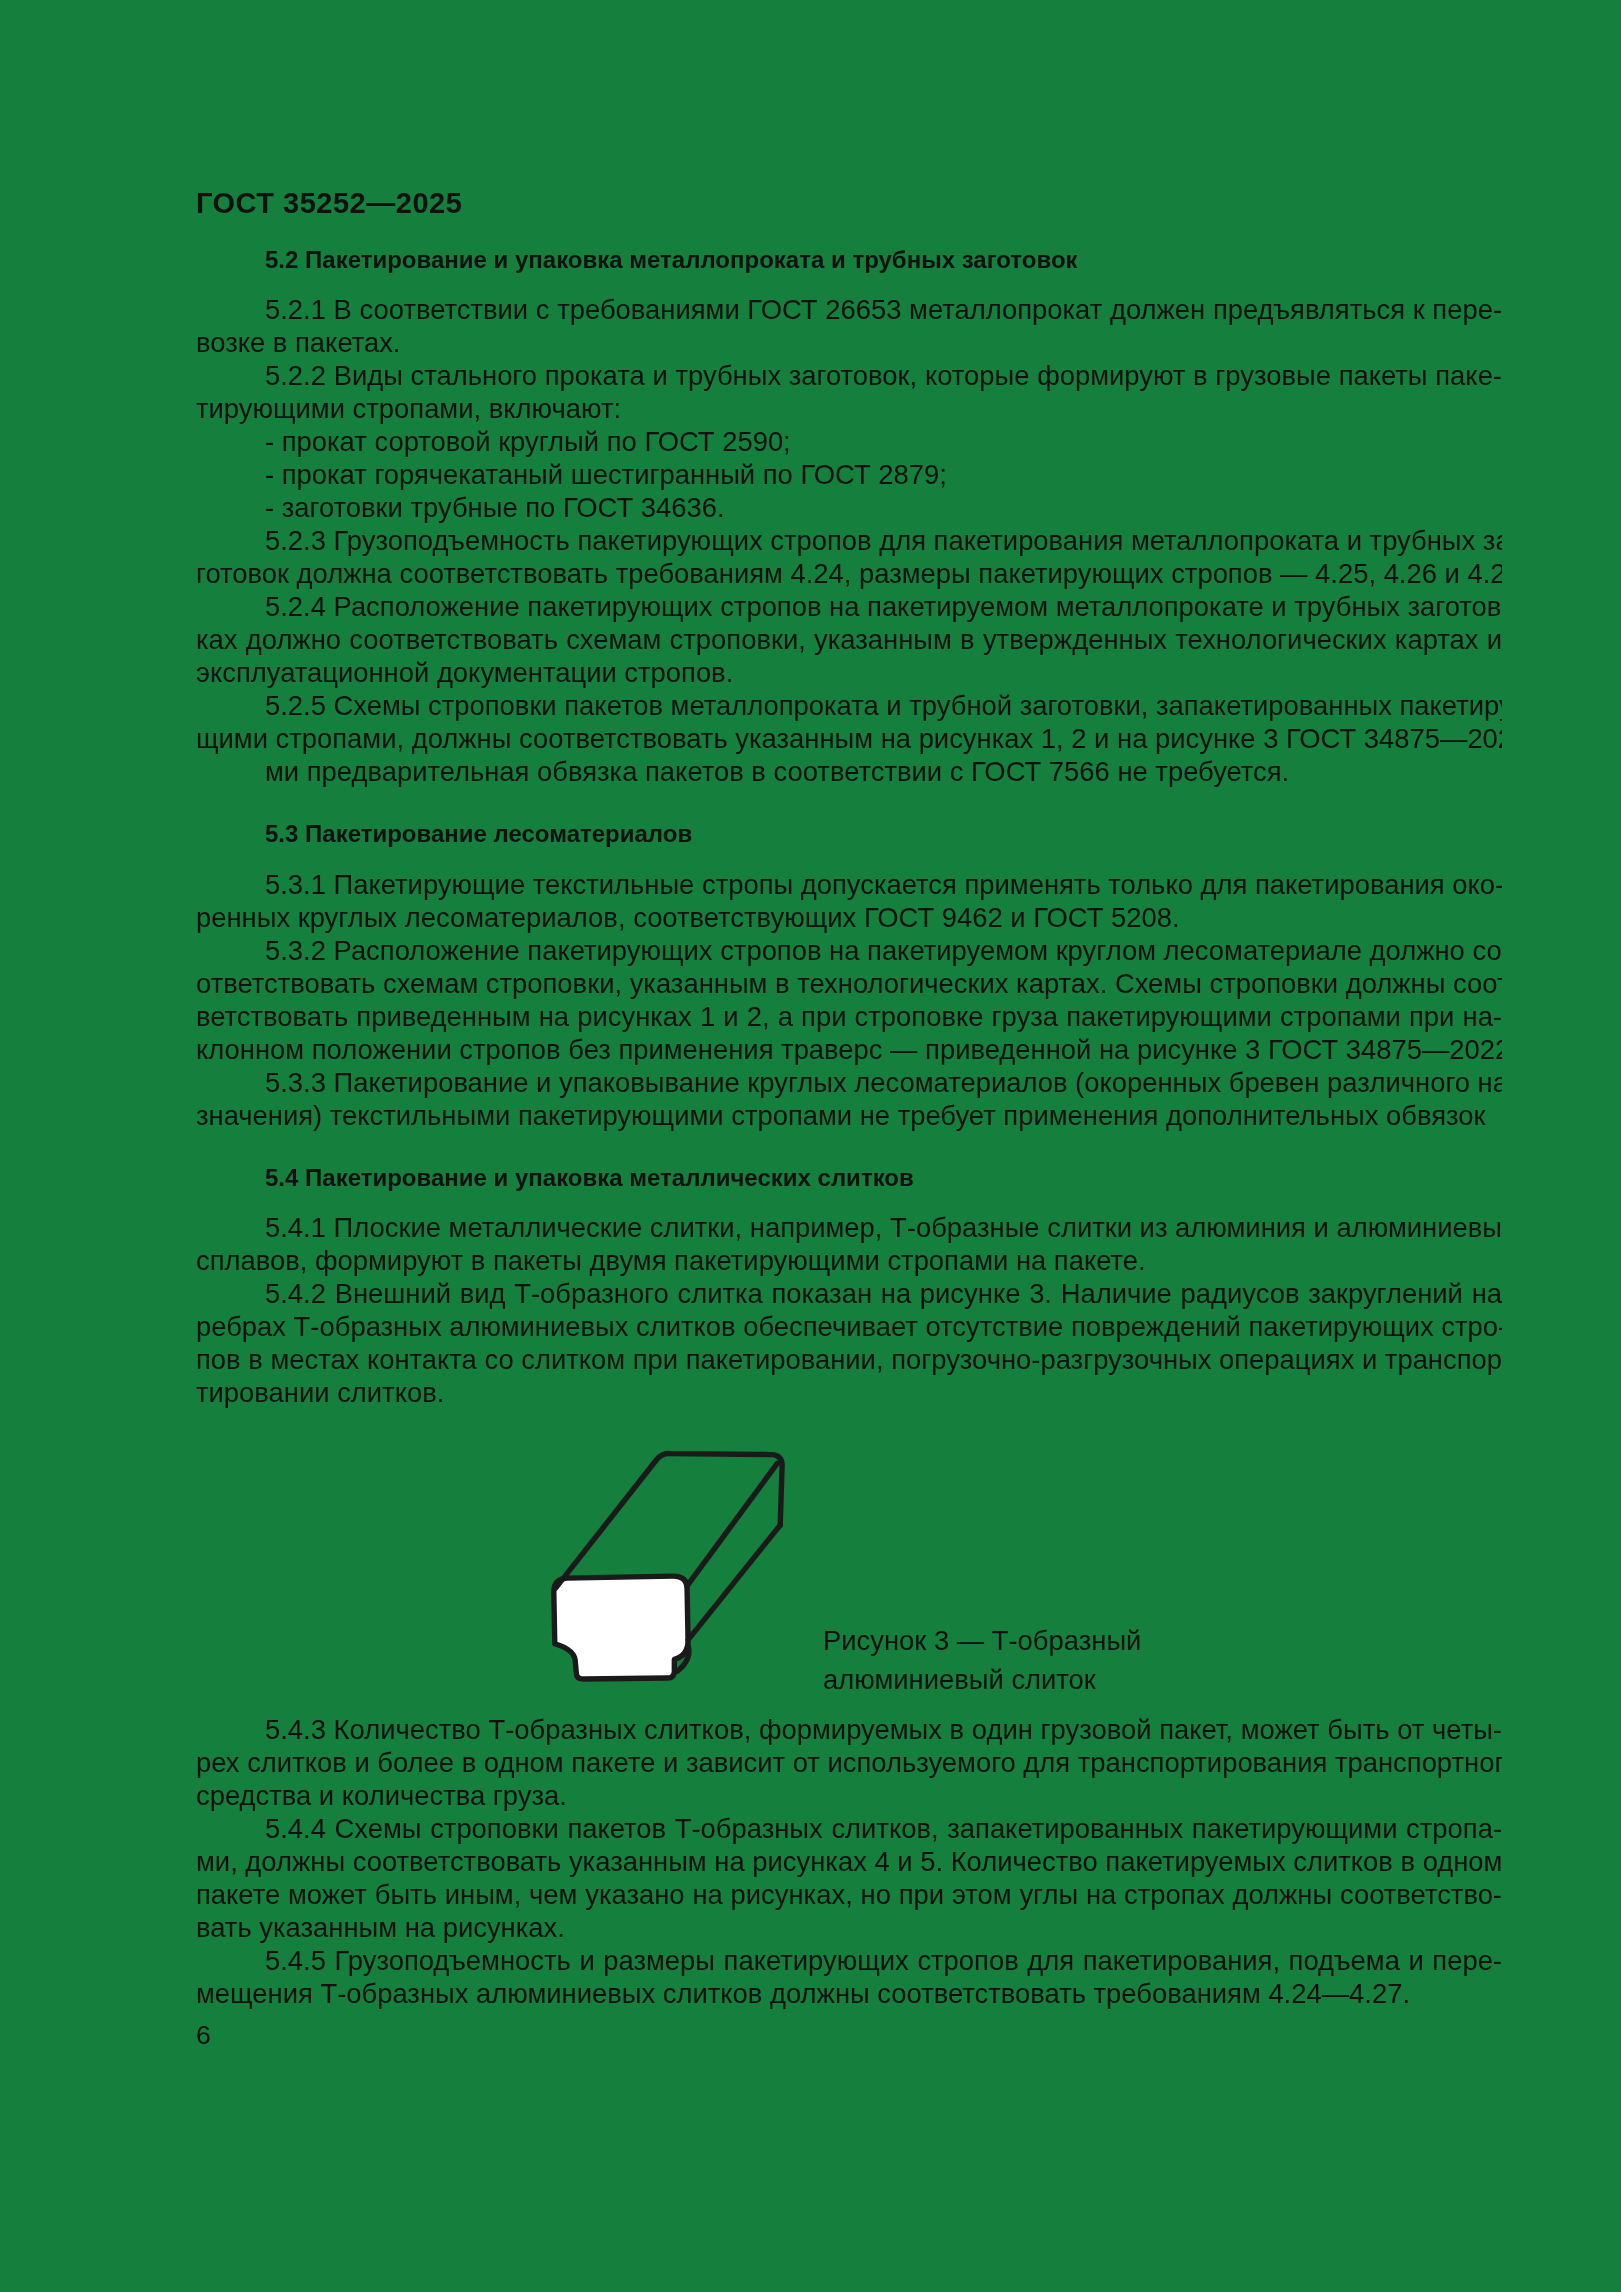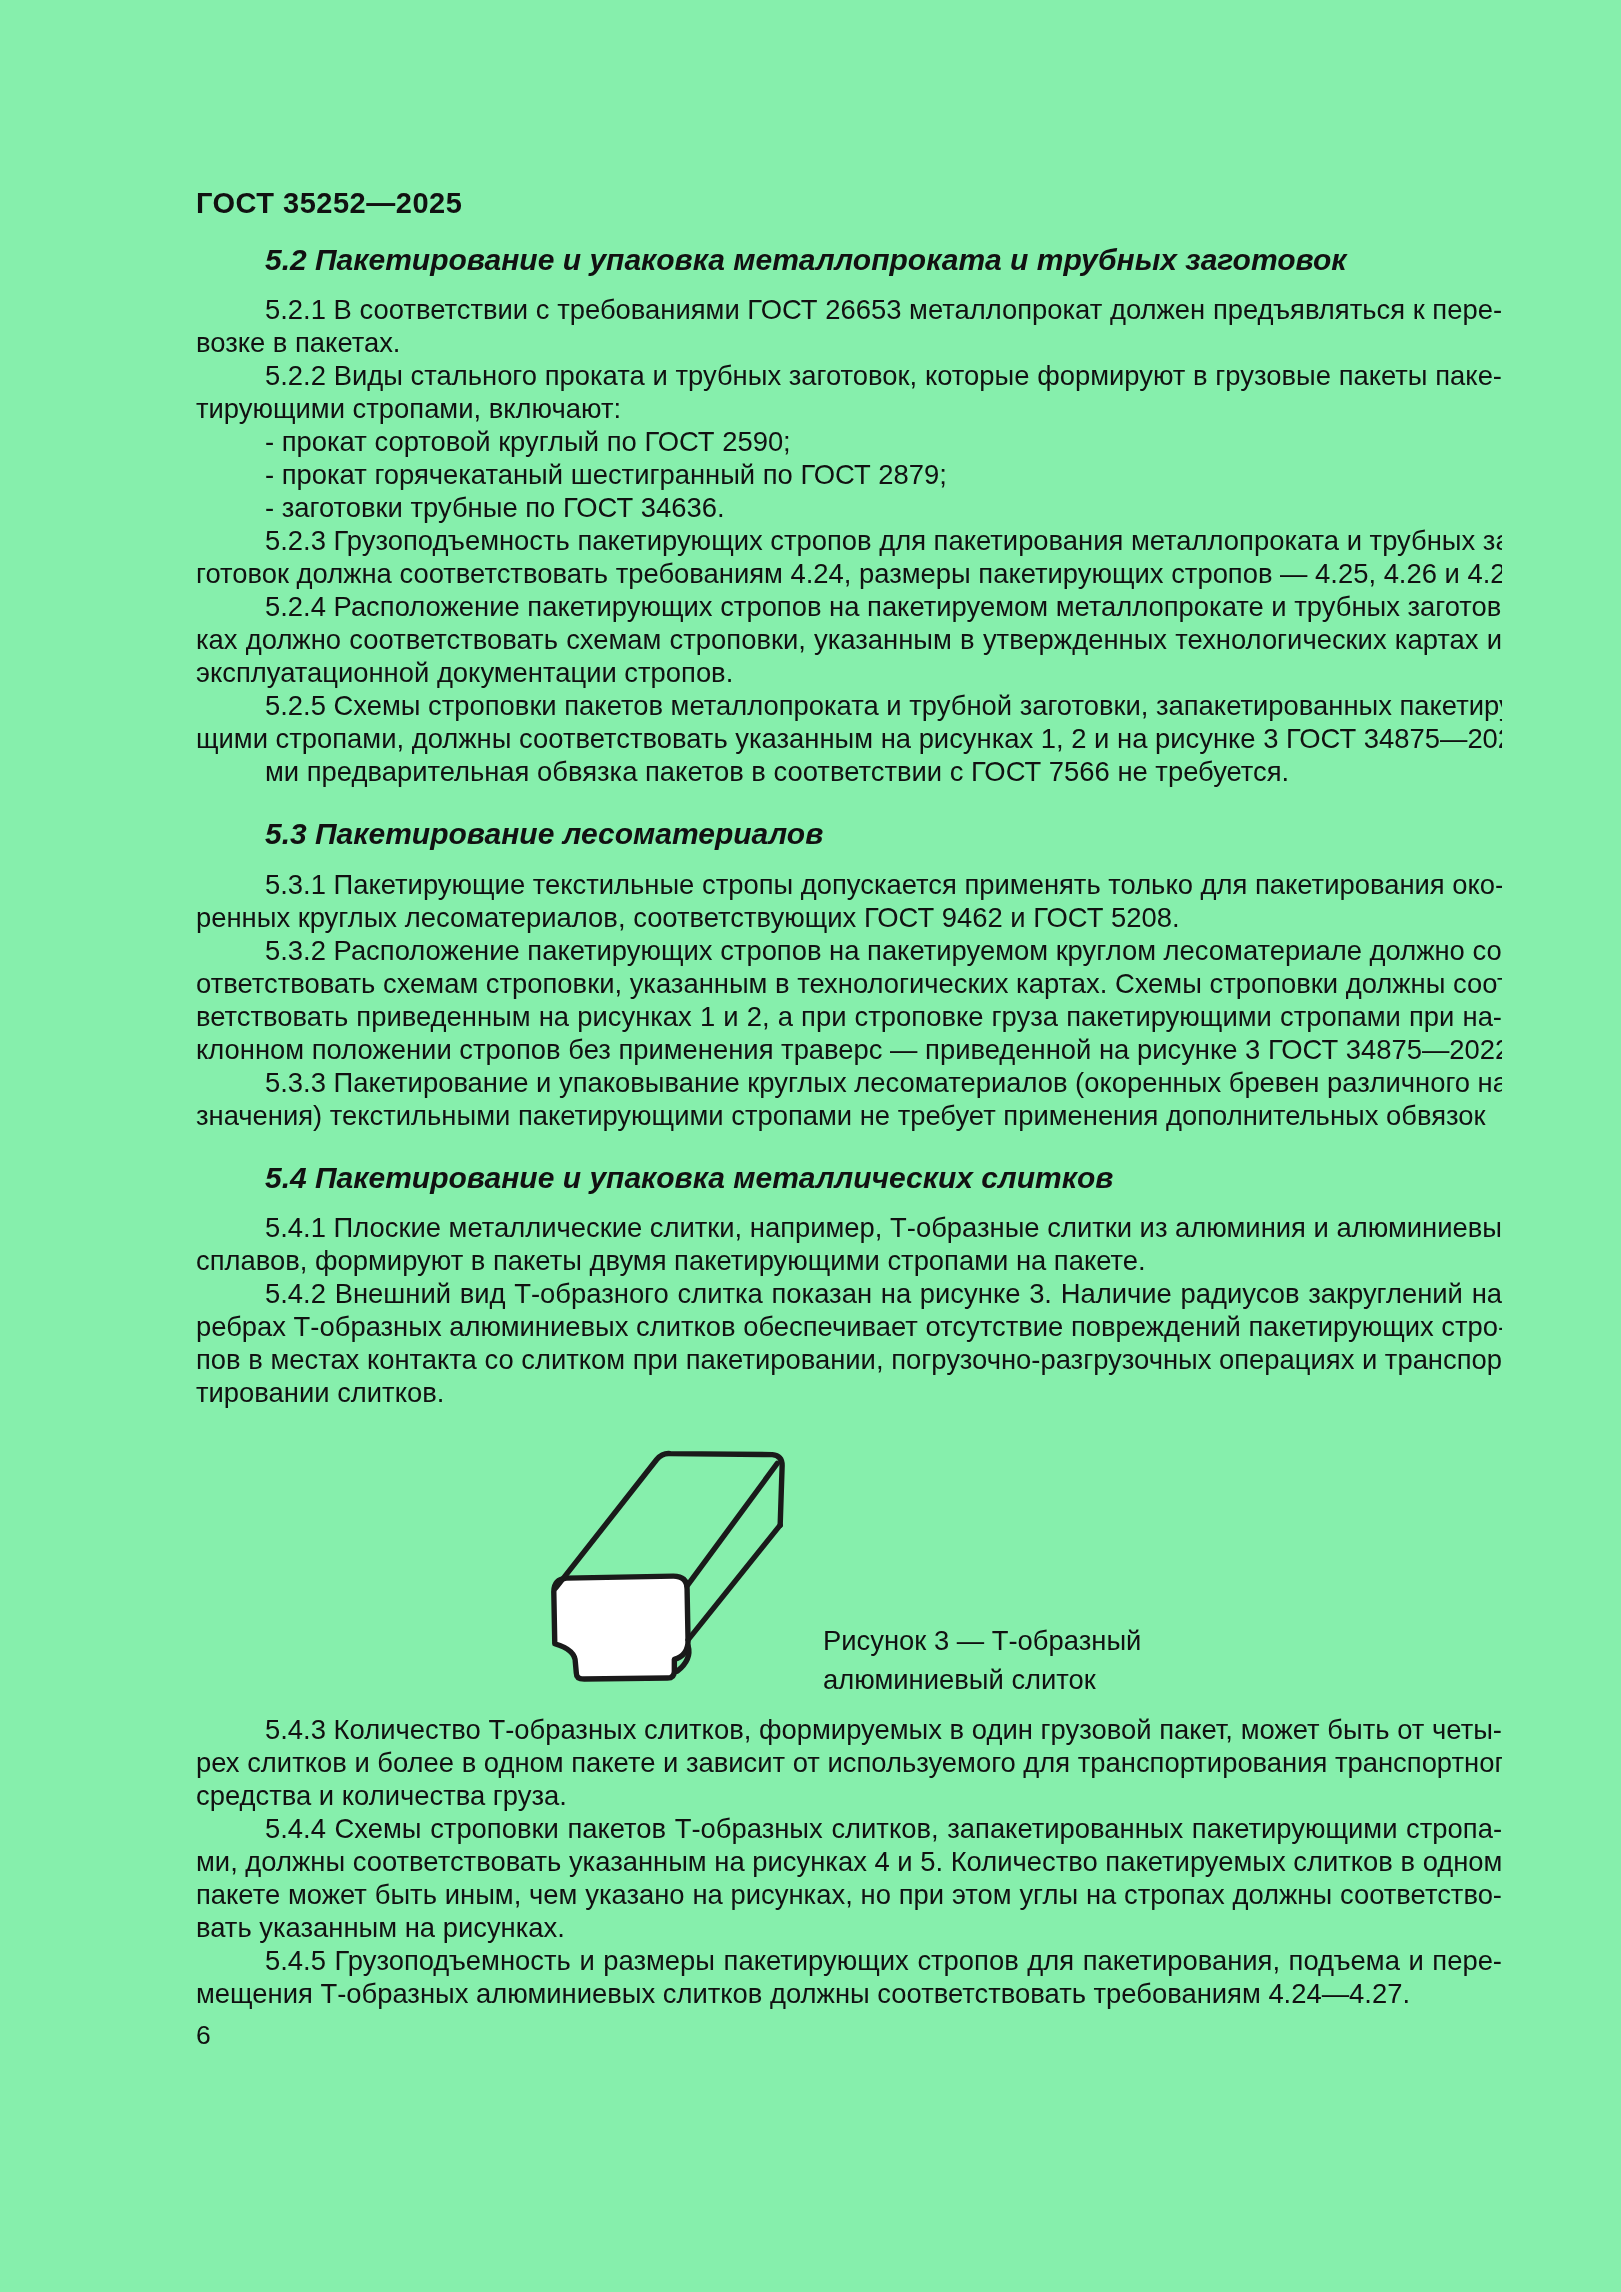--- a/index.html
+++ b/index.html
@@ -1,41 +1,40 @@
 <!DOCTYPE html>
 <html lang="ru"><head>
 <meta charset="utf-8">
 <style>
   html,body { margin:0; padding:0; background:#ffffff; }
   .page {
     position:relative;
     width:1621px; height:2293px;
-    background:#86efac;
+    background:#15803d;
     overflow:hidden;
     font-family:"Liberation Sans", sans-serif;
     color:#111111;
   }
   .content {
     position:absolute;
     left:196px; top:186px;
     width:1306px;
   }
   .doc-header {
     font-size:29px; font-weight:bold;
     line-height:35px;
     margin:0 0 21.6px 0;
     letter-spacing:0.5px;
   }
   .h-section {
-    font-size:30px; font-weight:bold;
+    font-size:24px; font-weight:bold;
     line-height:33px;
     margin:29px 0 17.6px 0;
     text-indent:69px;
     white-space:nowrap;
-    font-style:italic;
   }
   .h-section.first { margin-top:0; }
   .para { margin:0; font-size:27.4px; }
   .para .ln {
     line-height:33px;
     white-space:nowrap;
     overflow:hidden;
   }
   .para .ln:not(:last-child) {
     text-align:justify;

